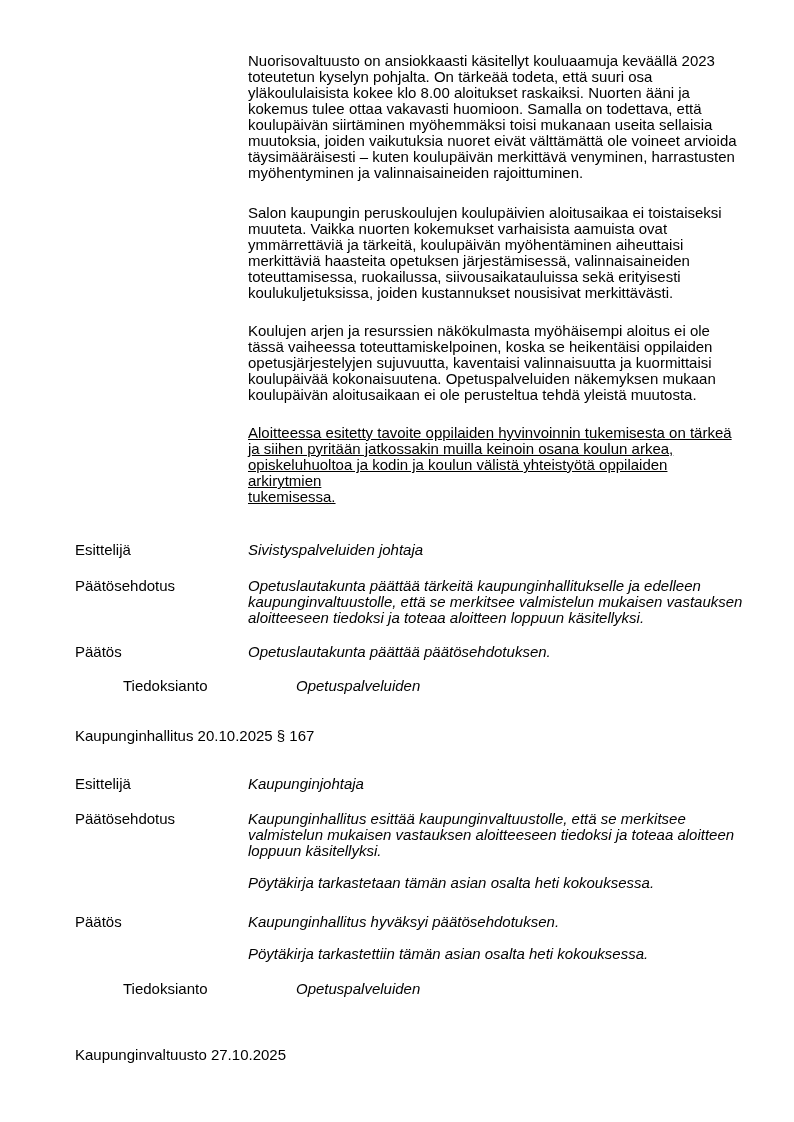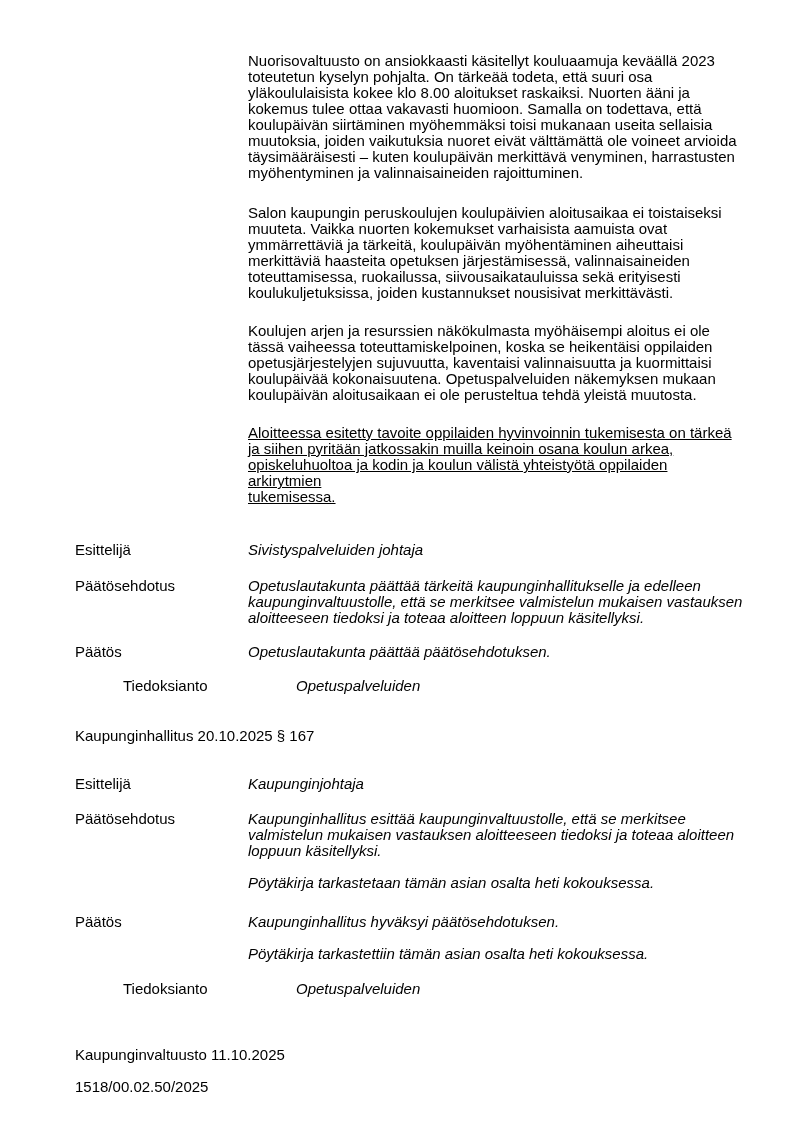--- a/index.html
+++ b/index.html
@@ -111,17 +111,16 @@
 
 Pöytäkirja tarkastettiin tämän asian osalta heti kokouksessa.</span>
     </div>
     <div class="row mb34">
       <span class="label">Tiedoksianto</span>
       <span class="value">Opetuspalveluiden</span>
     </div>
   </div>
 
   <div class="footer-block">
-    <div>Kaupunginvaltuusto 11.10.2025</div>
-    <div>1518/00.02.50/2025</div>
+    <div>Kaupunginvaltuusto 27.10.2025</div>
   </div>
 
 </div>
 
 </body></html>

